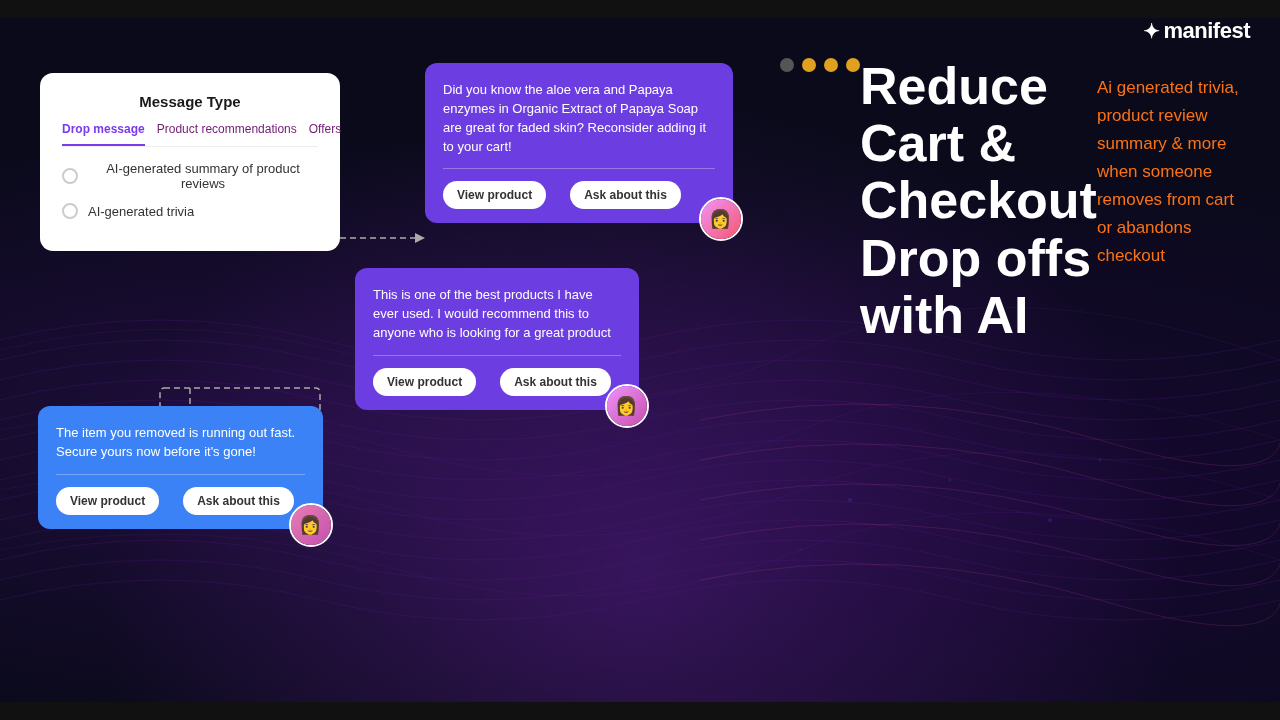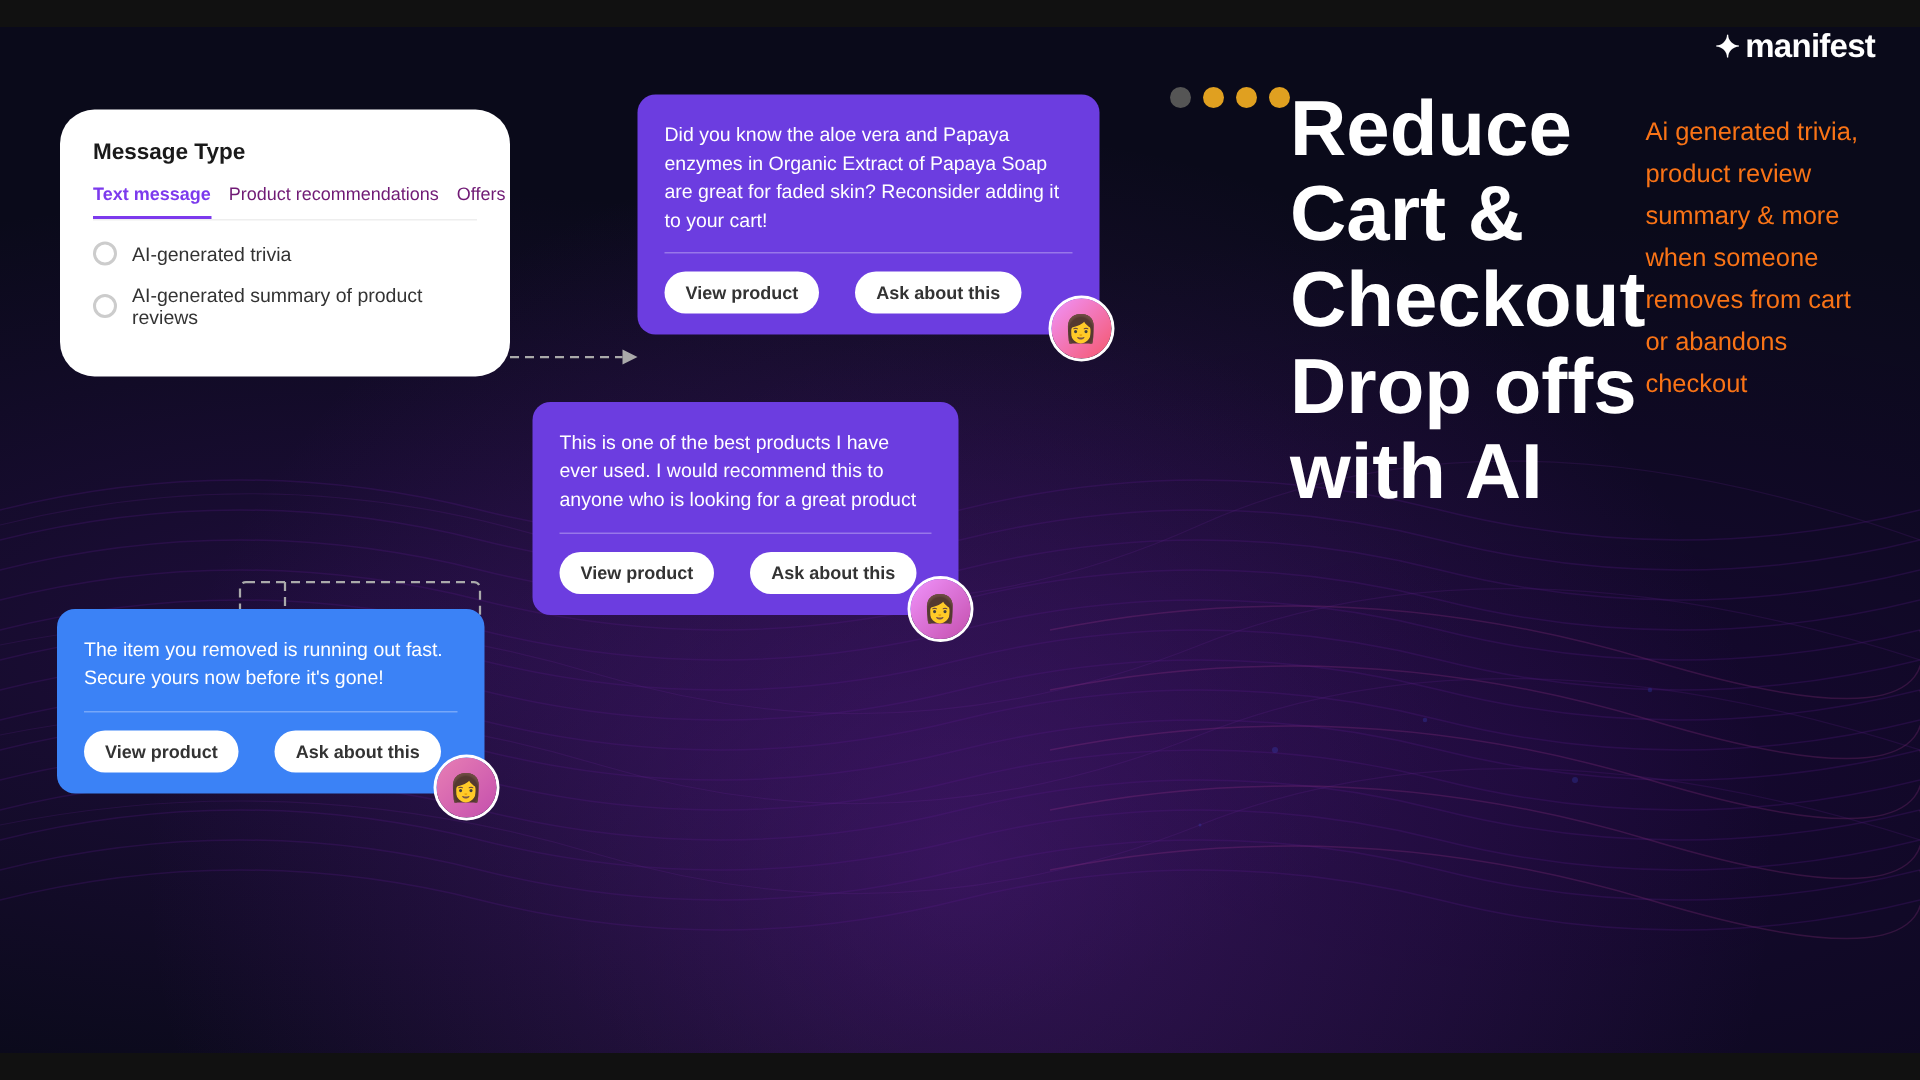--- a/index.html
+++ b/index.html
@@ -79,27 +79,28 @@
       z-index: 20;
     }
     .logo-star {
       font-size: 20px;
       color: white;
     }
 
     
     .message-type-card {
       background: white;
-      border-radius: 23px;
+      border-radius: 13px;
       padding: 20px 22px;
       width: 300px;
       position: absolute;
       top: 55px;
       left: 40px;
       z-index: 6;
+      text-align: center;
     }
     .card-title {
       font-size: 15px;
       font-weight: 600;
       color: #1a1a1a;
       margin-bottom: 12px;
     }
     .tabs-row {
       display: flex;
       gap: 12px;
@@ -329,31 +330,31 @@
   <span>manifest</span>
 </div>
 
 <div class="content-wrapper">
 
   <div class="left-panel">
 
     <div class="message-type-card">
       <div class="card-title">Message Type</div>
       <div class="tabs-row">
-        <div class="tab active">Text message</div>
+        <div class="tab active">Drop message</div>
         <div class="tab">Product recommendations</div>
         <div class="tab">Offers</div>
+      </div>
+      <div class="radio-item">
+        <div class="radio-circle"></div>
+        <span class="radio-label">AI-generated summary of product reviews</span>
       </div>
       <div class="radio-item">
         <div class="radio-circle"></div>
         <span class="radio-label">AI-generated trivia</span>
-      </div>
-      <div class="radio-item">
-        <div class="radio-circle"></div>
-        <span class="radio-label">AI-generated summary of product reviews</span>
       </div>
     </div>
 
     <svg class="connector-svg" viewBox="0 0 760 684">
 
       <line x1="340" y1="220" x2="415" y2="220" stroke="#aaa" stroke-width="1.5" stroke-dasharray="6,4"></line>
       <polygon points="415,215 425,220 415,225" fill="#aaa"></polygon>
 
       <line x1="190" y1="370" x2="190" y2="410" stroke="#aaa" stroke-width="1.5" stroke-dasharray="6,4"></line>
       <polygon points="185,410 190,422 195,410" fill="#aaa"></polygon>

